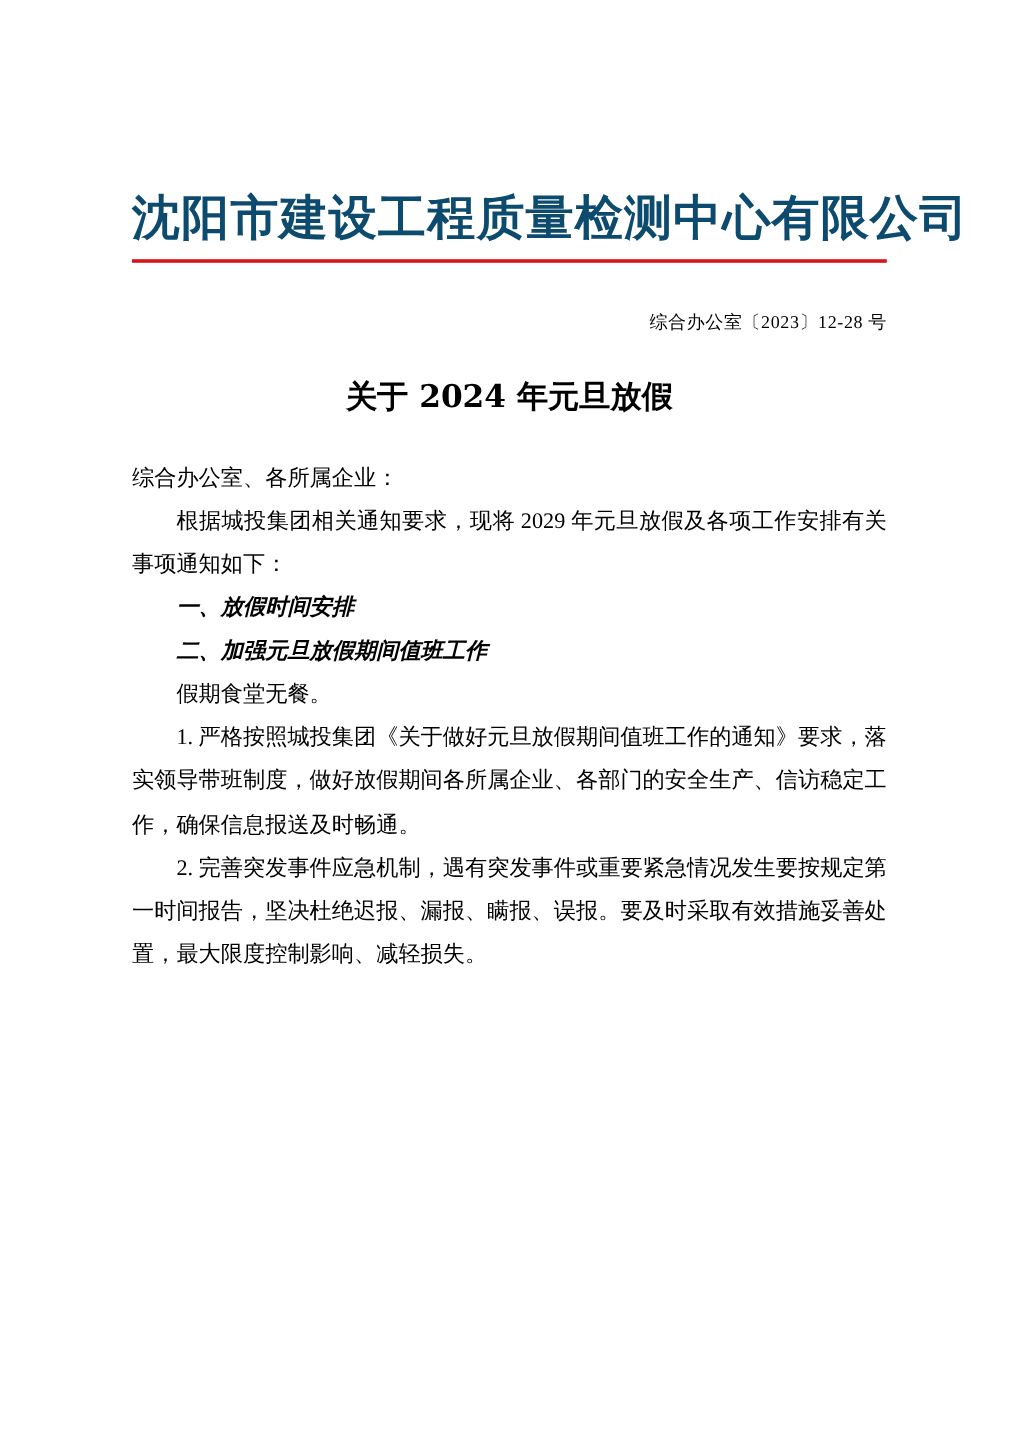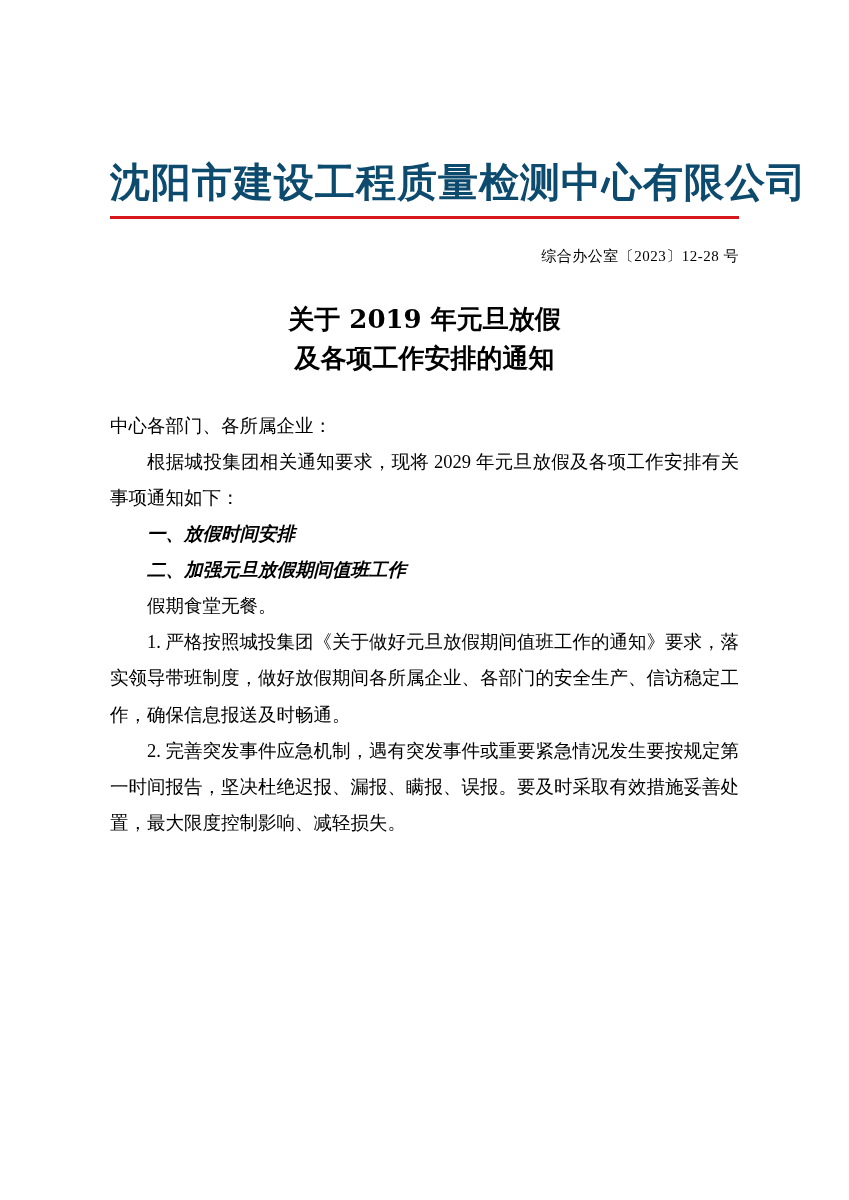--- a/index.html
+++ b/index.html
@@ -35,21 +35,21 @@
     line-height: 1.1;
     white-space: nowrap;
   }
   .letterhead-rule {
     margin-top: 12px;
     height: 3px;
     background: #d5161b;
     width: 100%;
   }
   .doc-number {
-    margin-top: 28px;
+    margin-top: 40px;
     text-align: right;
     font-size: 15px;
     letter-spacing: 0.5px;
     font-family: "Liberation Serif", "DejaVu Serif", serif;
   }
   .doc-title {
     margin-top: 34px;
     text-align: center;
     font-size: 26px;
     font-weight: bold;
@@ -87,26 +87,25 @@
 <div class="page">
 
   <div class="letterhead">
     <div class="letterhead-title">沈阳市建设工程质量检测中心有限公司</div>
     <div class="letterhead-rule"></div>
   </div>
 
   <div class="doc-number">综合办公室〔2023〕12-28 号</div>
 
   <div class="doc-title">
-    <div>关于 2019 年元旦放假</div>
-    <div>及各项工作安排的通知</div>
+    <div>关于 2024 年元旦放假</div>
   </div>
 
   <div class="body-text">
-    <p class="para no-indent">中心各部门、各所属企业：</p>
+    <p class="para no-indent">综合办公室、各所属企业：</p>
     <p class="para">根据城投集团相关通知要求，现将 2029 年元旦放假及各项工作安排有关事项通知如下：</p>
     <p class="para heading">一、放假时间安排</p>
     <p class="para heading">二、加强元旦放假期间值班工作</p>
     <p class="para">假期食堂无餐。</p>
     <p class="para">1. 严格按照城投集团《关于做好元旦放假期间值班工作的通知》要求，落实领导带班制度，做好放假期间各所属企业、各部门的安全生产、信访稳定工作，确保信息报送及时畅通。</p>
     <p class="para">2. 完善突发事件应急机制，遇有突发事件或重要紧急情况发生要按规定第一时间报告，坚决杜绝迟报、漏报、瞒报、误报。要及时采取有效措施妥善处置，最大限度控制影响、减轻损失。</p>
   </div>
 
 </div>
 

